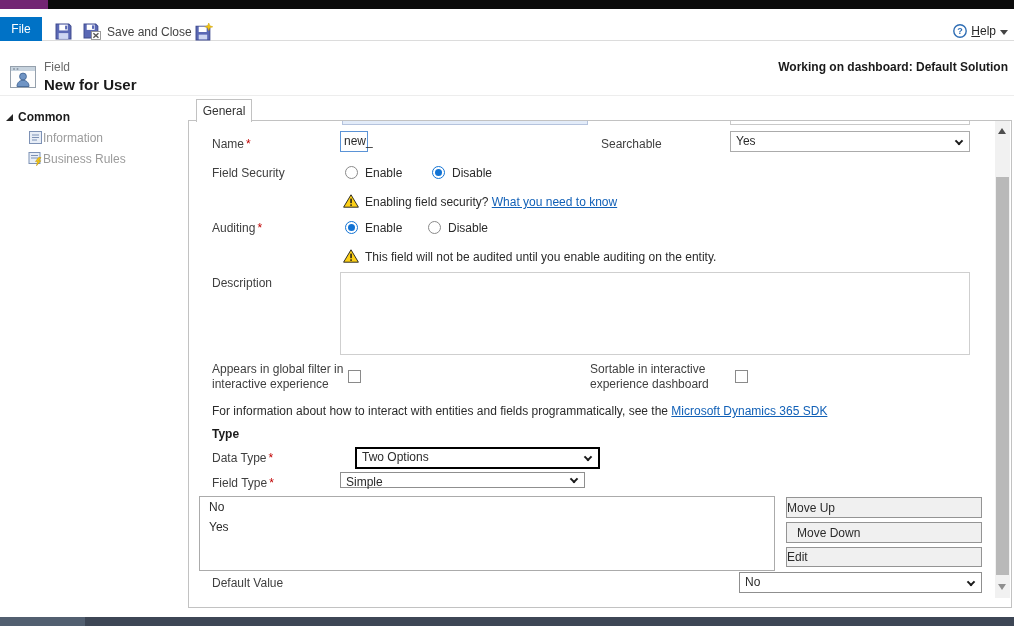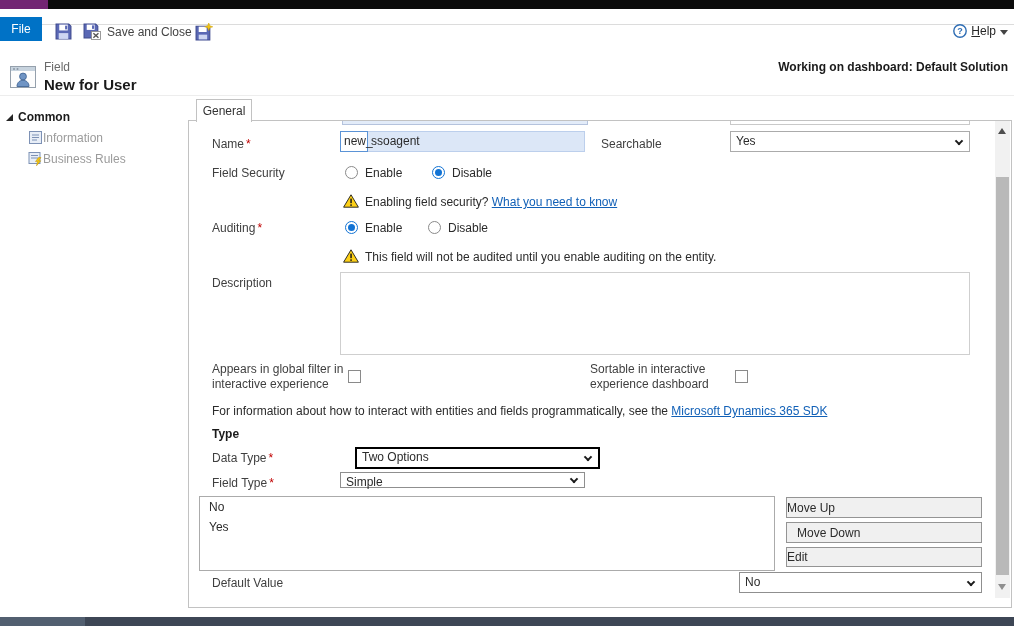--- a/index.html
+++ b/index.html
@@ -4,21 +4,21 @@
 <style>
   * { margin:0; padding:0; box-sizing:border-box; }
   body { background:#fff; font-family:"Liberation Sans", sans-serif; }
   .root { position:relative; width:1014px; height:626px; background:#fff; overflow:hidden; }
 
   
   .top-strip { position:absolute; left:0; top:0; width:1014px; height:9px; background:#0b0b0b; }
   .top-strip-accent { position:absolute; left:0; top:0; width:48px; height:9px; background:#722573; }
 
   
-  .toolbar { position:absolute; left:0; top:9px; width:1014px; height:16px; background:#fff; border-bottom:1px solid #dcdcdc; }
+  .toolbar { position:absolute; left:0; top:9px; width:1014px; height:32px; background:#fff; border-bottom:1px solid #dcdcdc; }
   .file-tab { position:absolute; left:0; top:17px; width:42px; height:24px; background:#0072c6; color:#fff;
               font-size:12px; text-align:center; line-height:24px; z-index:3; cursor:pointer; }
   .tool-btn { position:absolute; top:14px; background:transparent; border:none; display:flex; align-items:center; gap:6px; cursor:pointer; }
   .tool-label { font-size:12px; color:#444; white-space:nowrap; }
   .help-menu { position:absolute; right:6px; top:15px; display:flex; align-items:center; gap:4px; cursor:pointer; }
   .help-label { font-size:12px; color:#262626; }
   .help-label::first-letter { text-decoration:underline; }
   .caret-down { width:0; height:0; border-left:4px solid transparent; border-right:4px solid transparent; border-top:5px solid #444; margin-top:2px; }
 
   
@@ -167,21 +167,20 @@
 
   <div class="general-tab">General</div>
 
   <div class="panel">
 
     <div class="partial-input" style="left:153px; width:246px; background:#e3ecf9; border-color:#b5c3dd;"></div>
     <div class="partial-input" style="left:541px; width:240px; background:#fff;"></div>
 
     <div class="flabel" style="left:23px; top:16px;"><span>Name</span><span class="req">*</span></div>
     <div class="textbox" style="left:151px; top:10px; width:28px; height:21px; border-color:#5b93d6; z-index:2;">new_</div>
-    <div class="textbox" style="left:178px; top:10px; width:218px; height:21px; background:#dce7f7; border-color:#bccfec;">ssoagent</div>
     <div class="flabel" style="left:412px; top:16px;">Searchable</div>
     <div class="selectbox" style="left:541px; top:10px; width:240px; height:21px; border-color:#ababab;">
       <span>Yes</span>
       <span class="chev"></span>
     </div>
 
     <div class="flabel" style="left:23px; top:45px;">Field Security</div>
     <span class="radio" style="left:156px; top:45px;"></span>
     <span class="rlabel" style="left:176px; top:45px;">Enable</span>
     <span class="radio checked" style="left:243px; top:45px;"></span>

